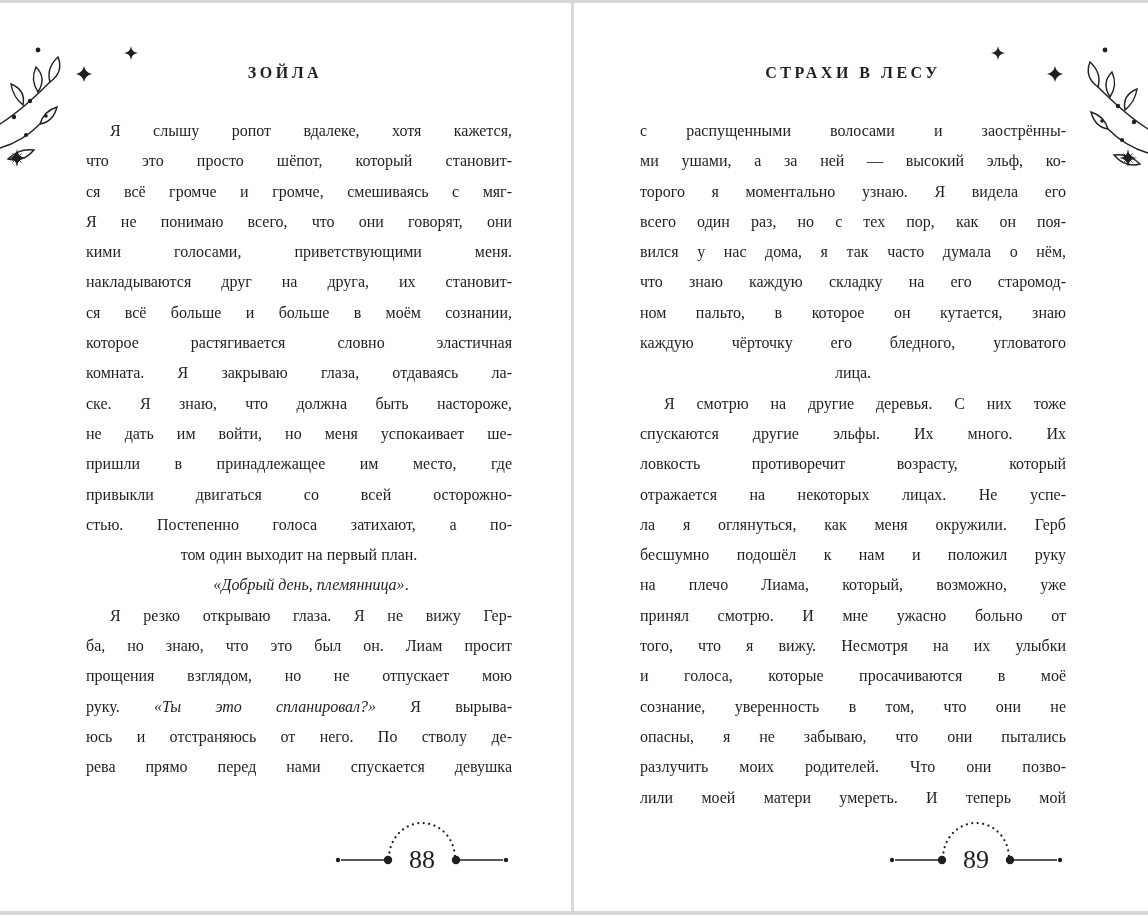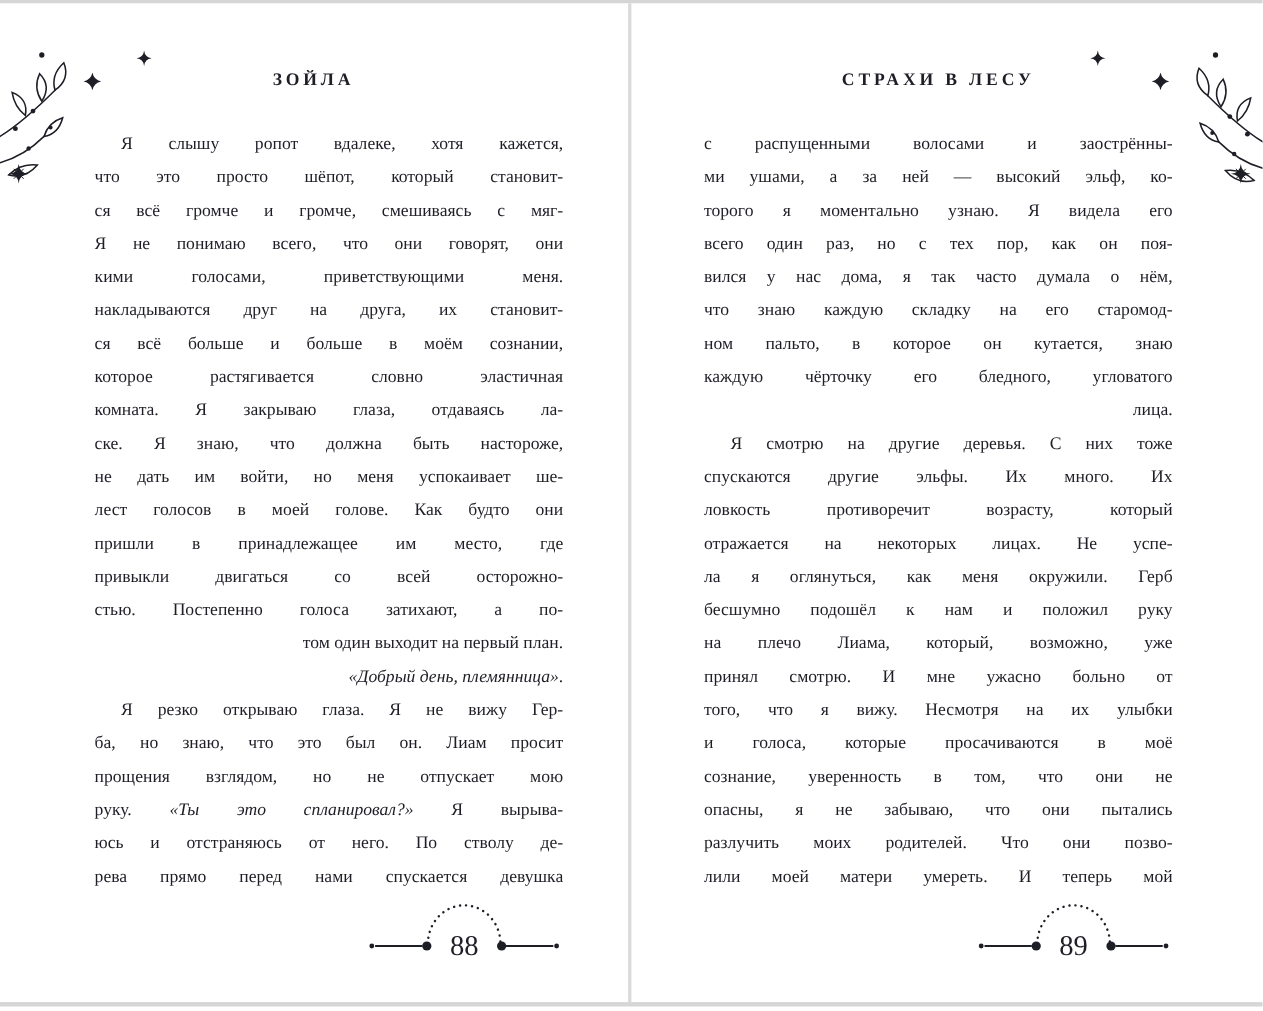--- a/index.html
+++ b/index.html
@@ -21,21 +21,21 @@
   }
   .page.left .running-head{left:72px;}
   .page.right .running-head{left:66px;}
   .text-block{position:absolute;top:116px;width:426px;}
   .page.left .text-block{left:86px;}
   .page.right .text-block{left:66px;}
   .line{
     height:30.3px;overflow:hidden;font-size:16px;line-height:30.3px;
     text-align:justify;white-space:normal;
   }
-  .line.nj{text-align:right;}
+  .line.nj{text-align:center;}
   .line.j::after{content:"";display:inline-block;width:100%;}
   .line.ind{text-indent:24px;}
   .it{font-style:italic;}
   .footer{position:absolute;top:816px;width:426px;text-align:right;}
   .page.left .footer{left:86px;}
   .page.right .footer{left:66px;}
   .footer svg{display:inline-block;}
   .footer text{
     font-family:"Liberation Serif", serif;font-size:26px;fill:#1e1e26;
   }
@@ -113,21 +113,20 @@
         <div class="line j"><span>что это просто шёпот, который становит-</span></div>
         <div class="line j"><span>ся всё громче и громче, смешиваясь с мяг-</span></div>
         <div class="line j"><span>Я не понимаю всего, что они говорят, они</span></div>
         <div class="line j"><span>кими голосами, приветствующими меня.</span></div>
         <div class="line j"><span>накладываются друг на друга, их становит-</span></div>
         <div class="line j"><span>ся всё больше и больше в моём сознании,</span></div>
         <div class="line j"><span>которое растягивается словно эластичная</span></div>
         <div class="line j"><span>комната. Я закрываю глаза, отдаваясь ла-</span></div>
         <div class="line j"><span>ске. Я знаю, что должна быть настороже,</span></div>
         <div class="line j"><span>не дать им войти, но меня успокаивает ше-</span></div>
-        <div class="line j"><span>лест голосов в моей голове. Как будто они</span></div>
         <div class="line j"><span>пришли в принадлежащее им место, где</span></div>
         <div class="line j"><span>привыкли двигаться со всей осторожно-</span></div>
         <div class="line j"><span>стью. Постепенно голоса затихают, а по-</span></div>
         <div class="line nj"><span>том один выходит на первый план.</span></div>
         <div class="line nj ind"><span class="it">«Добрый день, племянница»</span><span>.</span></div>
         <div class="line j ind"><span>Я резко открываю глаза. Я не вижу Гер-</span></div>
         <div class="line j"><span>ба, но знаю, что это был он. Лиам просит</span></div>
         <div class="line j"><span>прощения взглядом, но не отпускает мою</span></div>
         <div class="line j"><span>руку. </span><span class="it">«Ты это спланировал?»</span><span> Я вырыва-</span></div>
         <div class="line j"><span>юсь и отстраняюсь от него. По стволу де-</span></div>

